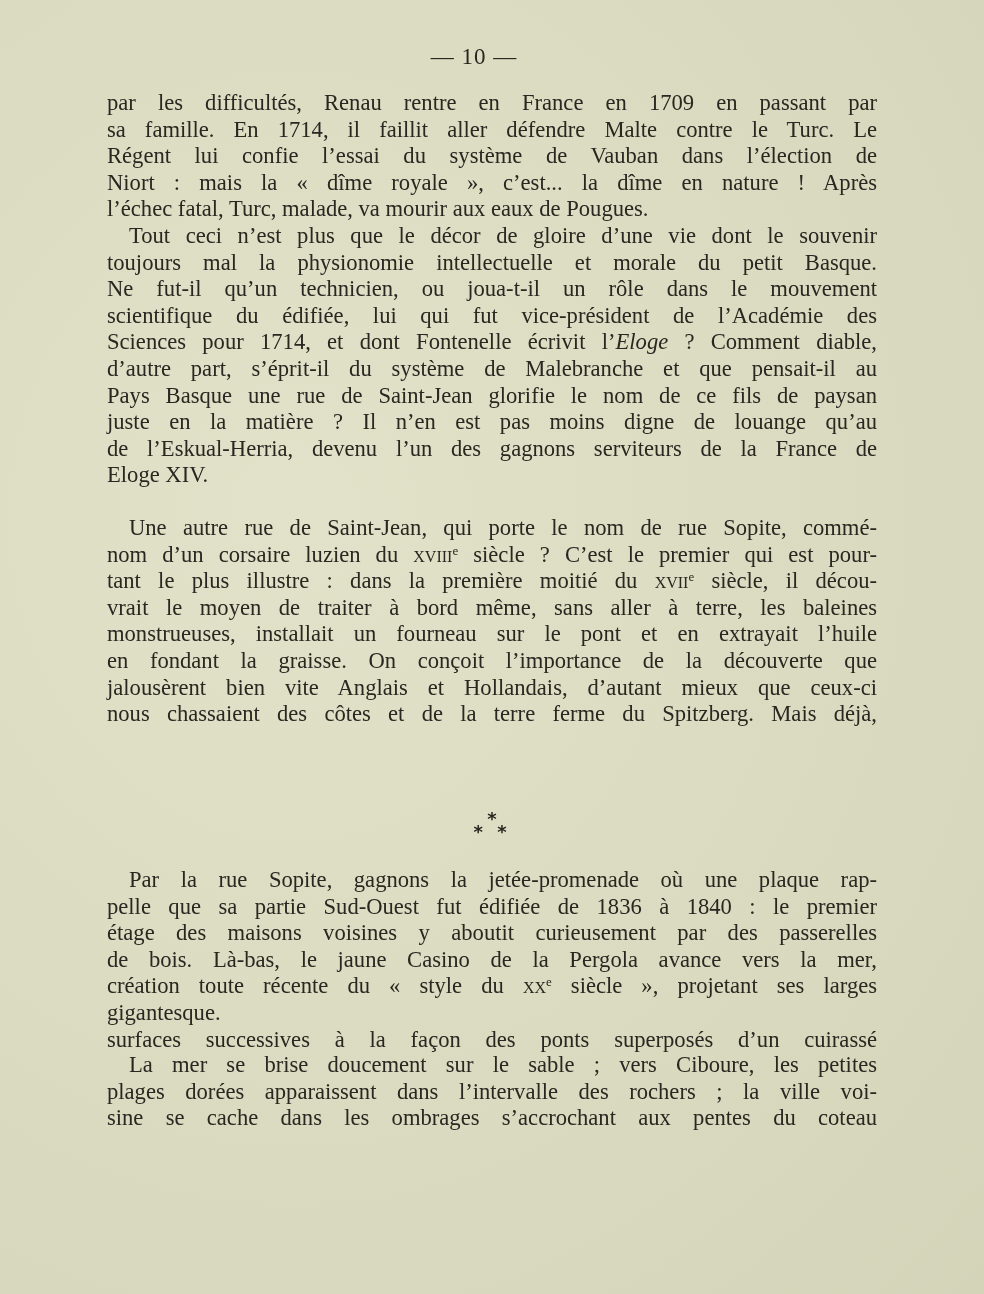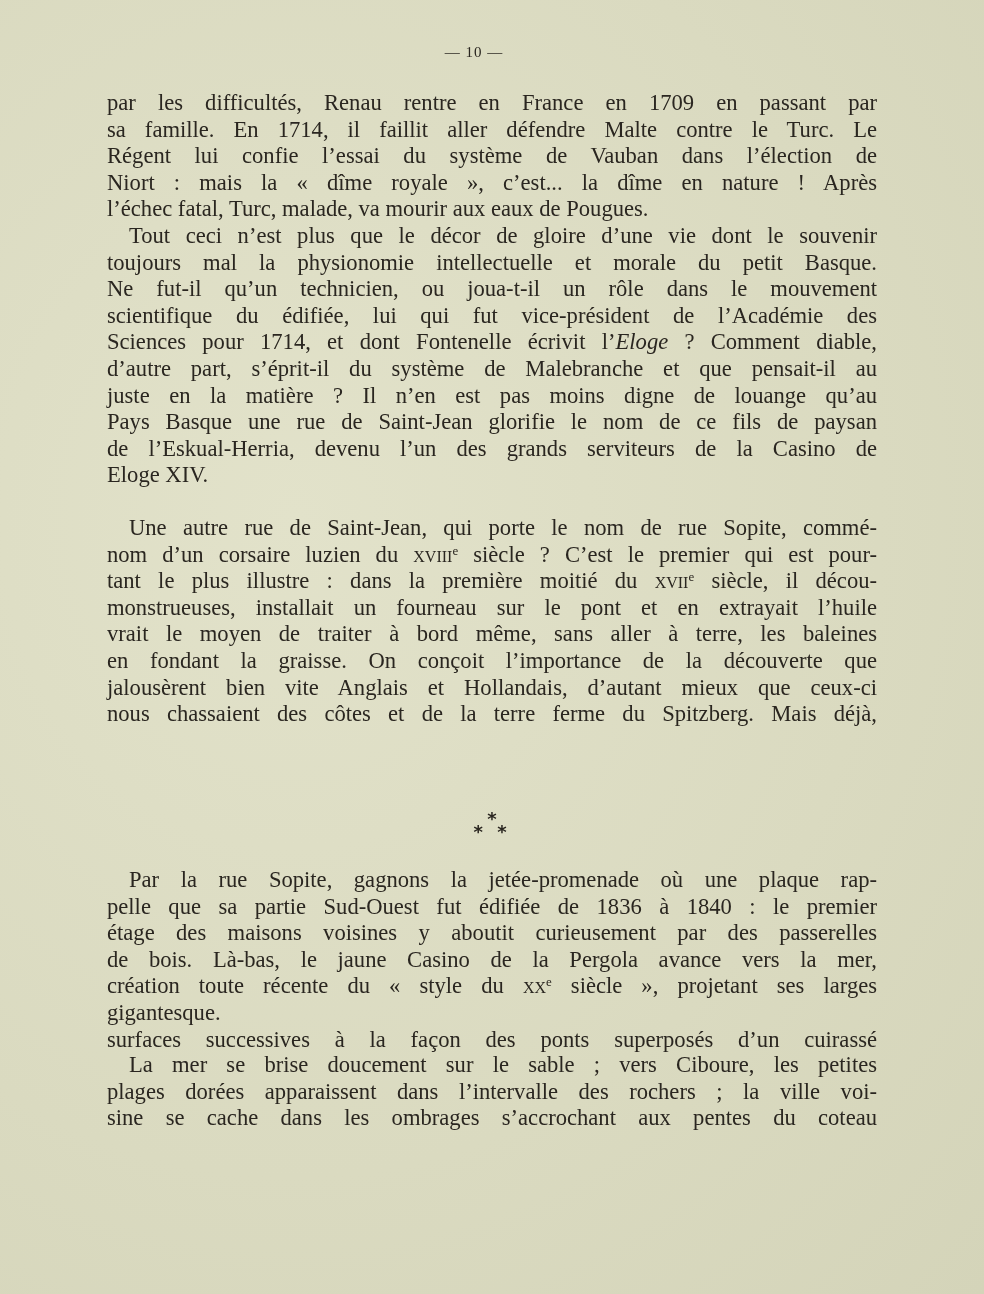--- a/index.html
+++ b/index.html
@@ -15,21 +15,21 @@
       overflow: hidden;
       font-family: "Liberation Serif", "DejaVu Serif", serif;
       color: #2a2620;
     }
     .page-number {
       position: absolute;
       top: 44px;
       left: 0;
       width: 948px;
       text-align: center;
-      font-size: 15px;
+      font-size: 23px;
       letter-spacing: 1px;
     }
     .text-block {
       position: absolute;
       left: 107px;
       width: 770px;
       font-size: 22.6px;
       line-height: 26.6px;
       text-align: justify;
     }
@@ -84,32 +84,32 @@
   <span class="line last">l’échec fatal, Turc, malade, va mourir aux eaux de Pougues.</span>
 </div>
 
 <div class="text-block block-2">
   <span class="line indent">Tout ceci n’est plus que le décor de gloire d’une vie dont le souvenir</span>
   <span class="line">toujours mal la physionomie intellectuelle et morale du petit Basque.</span>
   <span class="line">Ne fut-il qu’un technicien, ou joua-t-il un rôle dans le mouvement</span>
   <span class="line">scientifique du édifiée, lui qui fut vice-président de l’Académie des</span>
   <span class="line"><span>Sciences pour 1714, et dont Fontenelle écrivit l’</span><i>Eloge</i><span> ? Comment diable,</span></span>
   <span class="line">d’autre part, s’éprit-il du système de Malebranche et que pensait-il au</span>
+  <span class="line">Pays Basque une rue de Saint-Jean glorifie le nom de ce fils de paysan</span>
   <span class="line">juste en la matière ? Il n’en est pas moins digne de louange qu’au</span>
-  <span class="line">Pays Basque une rue de Saint-Jean glorifie le nom de ce fils de paysan</span>
-  <span class="line">de l’Eskual-Herria, devenu l’un des grands serviteurs de la Casino de</span>
+  <span class="line">de l’Eskual-Herria, devenu l’un des gagnons serviteurs de la France de</span>
   <span class="line last">Eloge XIV.</span>
 </div>
 
 <div class="text-block block-3">
   <span class="line indent">Une autre rue de Saint-Jean, qui porte le nom de rue Sopite, commé-</span>
   <span class="line"><span>nom d’un corsaire luzien du </span><span class="sc">xviii</span><sup>e</sup><span> siècle ? C’est le premier qui est pour-</span></span>
   <span class="line"><span>tant le plus illustre : dans la première moitié du </span><span class="sc">xvii</span><sup>e</sup><span> siècle, il décou-</span></span>
+  <span class="line">vrait le moyen de traiter à bord même, sans aller à terre, les baleines</span>
   <span class="line">monstrueuses, installait un fourneau sur le pont et en extrayait l’huile</span>
-  <span class="line">vrait le moyen de traiter à bord même, sans aller à terre, les baleines</span>
   <span class="line">en fondant la graisse. On conçoit l’importance de la découverte que</span>
   <span class="line">jalousèrent bien vite Anglais et Hollandais, d’autant mieux que ceux-ci</span>
   <span class="line">nous chassaient des côtes et de la terre ferme du Spitzberg. Mais déjà,</span>
 </div>
 
 <div class="separator">
   <div>*</div>
   <div class="row2">* *</div>
 </div>
 

